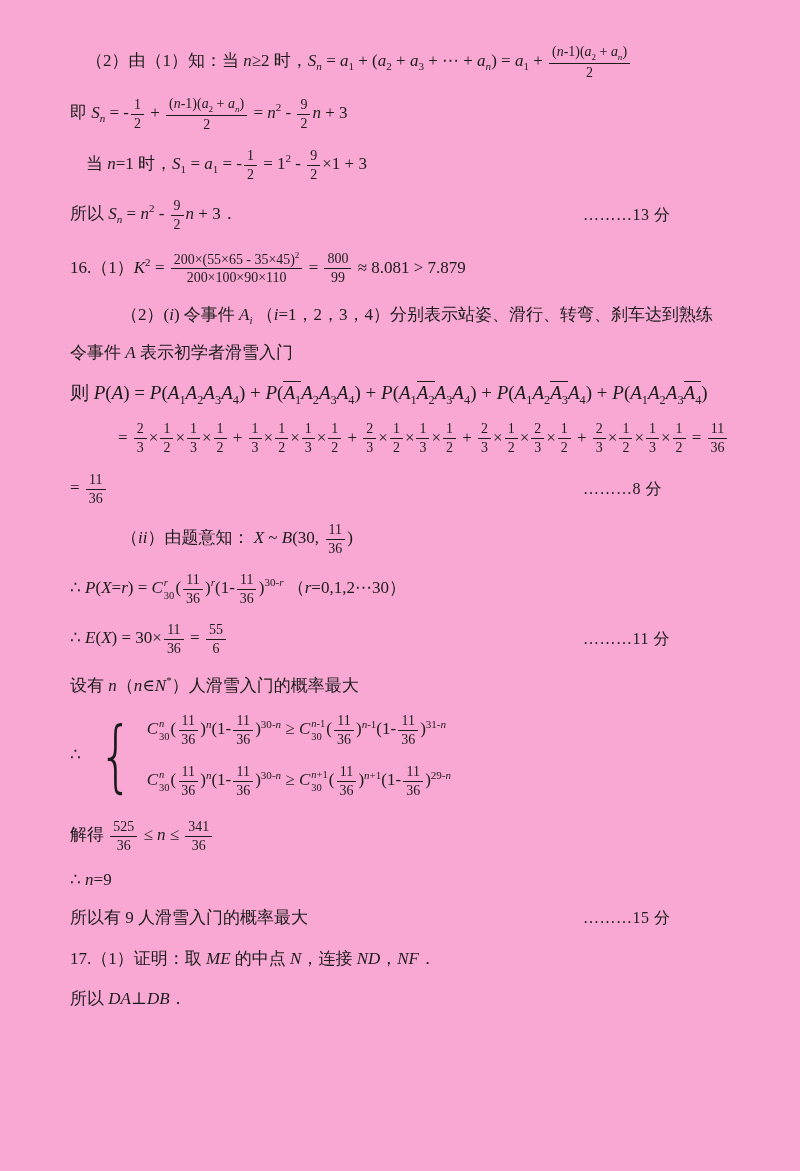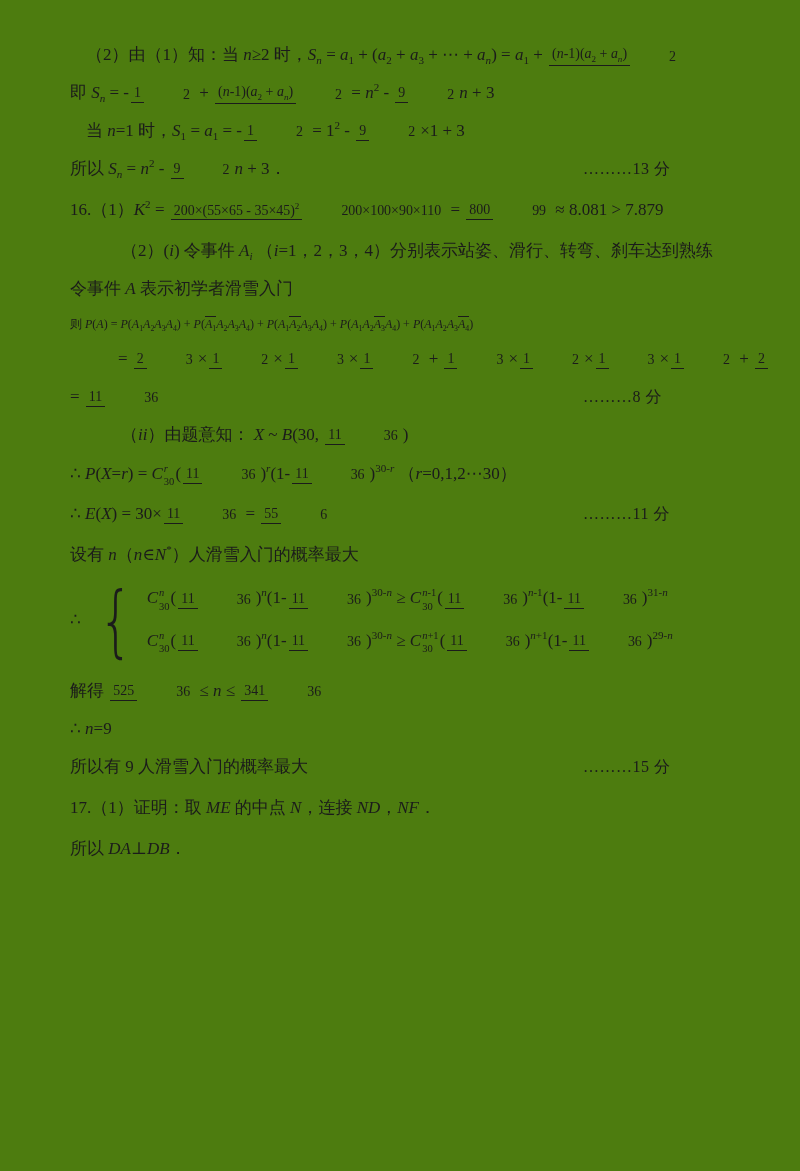--- a/index.html
+++ b/index.html
@@ -6,21 +6,21 @@
   html, body { background: #ffffff; }
   body {
     width: 800px;
     min-height: 1171px;
     font-family: "Liberation Serif", "DejaVu Serif", serif;
     color: #1b1b1b;
   }
   .page {
     width: 800px;
     min-height: 1171px;
-    background: #4d7c0f;
+    background: #f9a8d4;
     padding: 44px 70px 40px 70px;
     position: relative;
   }
   .line {
     position: relative;
     margin-bottom: 15px;
     font-size: 17px;
     line-height: 1.35;
     white-space: nowrap;
   }
@@ -30,25 +30,25 @@
     left: 513px;
     top: 50%;
     transform: translateY(-50%);
     font-size: 16px;
     white-space: nowrap;
     letter-spacing: 0.5px;
   }
   
   .frac {
     display: inline-flex;
+    flex-direction: column;
     align-items: center;
     vertical-align: middle;
     margin: 0 2px;
     text-align: center;
-    gap: 36px;
   }
   .frac .num { display: block; padding: 0 3px 1px; border-bottom: 1px solid currentColor; font-size: 0.82em; line-height: 1.15; }
   .frac .den { display: block; padding: 1px 3px 0; font-size: 0.82em; line-height: 1.15; }
   sup, sub { font-size: 0.65em; line-height: 1; }
   
   .ovl { display: inline-block; border-top: 1px solid currentColor; padding-top: 1px; line-height: 1.1; }
   
   .supsub {
     display: inline-flex;
     flex-direction: column;
@@ -68,21 +68,21 @@
     line-height: 1;
     margin-right: 6px;
     transform: scaleX(0.7);
   }
   .cases .crows { display: inline-flex; flex-direction: column; row-gap: 16px; }
   .cases .crow { display: block; white-space: nowrap; }
   
   .ind-a { padding-left: 16px; }
   .ind-b { padding-left: 48px; }
   .ind-c { padding-left: 8px; margin-left: 43px; }
-  .small { font-size: 12px; }
+  .small { font-size: 19px; }
   .mt-lg { margin-top: 18px; }
   .mb-lg { margin-bottom: 20px; }
 </style>
 </head>
 <body>
 
 <div class="page">
 
   <div class="line ind-a">
     <span class="math">（2）由（1）知：当 <i>n</i>≥2 时，<i>S</i><sub><i>n</i></sub> = <i>a</i><sub>1</sub> + (<i>a</i><sub>2</sub> + <i>a</i><sub>3</sub> + ⋯ + <i>a</i><sub><i>n</i></sub>) = <i>a</i><sub>1</sub> + <span class="frac">

